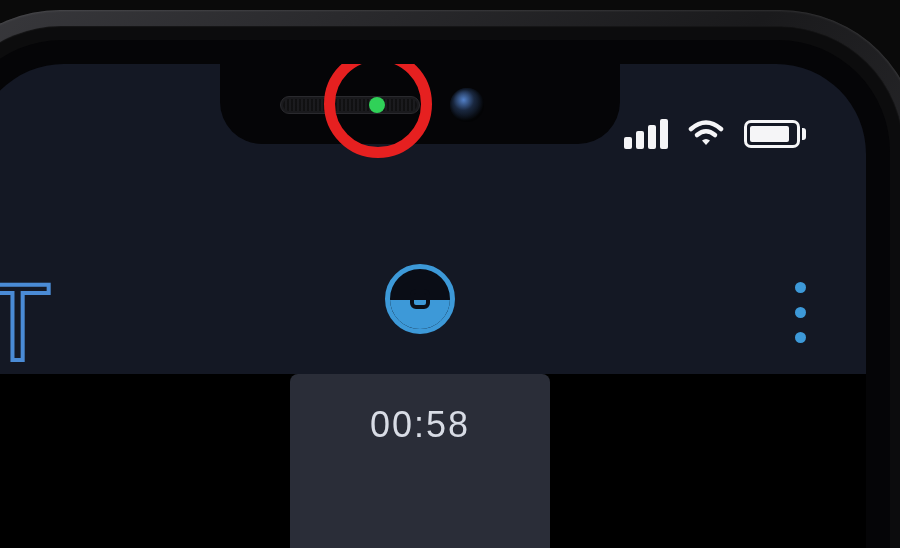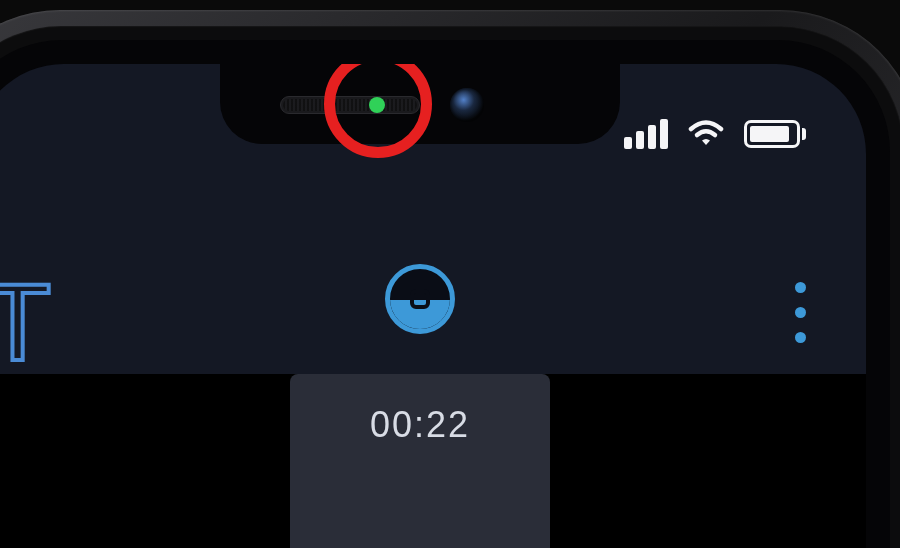--- a/index.html
+++ b/index.html
@@ -235,21 +235,21 @@
             <div class="battery-body">
                 <div class="battery-fill"></div>
               </div>
             <div class="battery-tip"></div>
           </div>
         </div>
 
         <div class="content-below"></div>
 
         <div class="recording-panel">
-          <div class="timer">00:22</div>
+          <div class="timer">00:58</div>
         </div>
 
         <div class="app-bar">
           <div class="letter-t">T</div>
           <div class="recording-indicator">
             <div class="recording-fill"></div>
             <div class="recording-stop"></div>
           </div>
           <div class="menu-dots">
             <div class="dot"></div>

